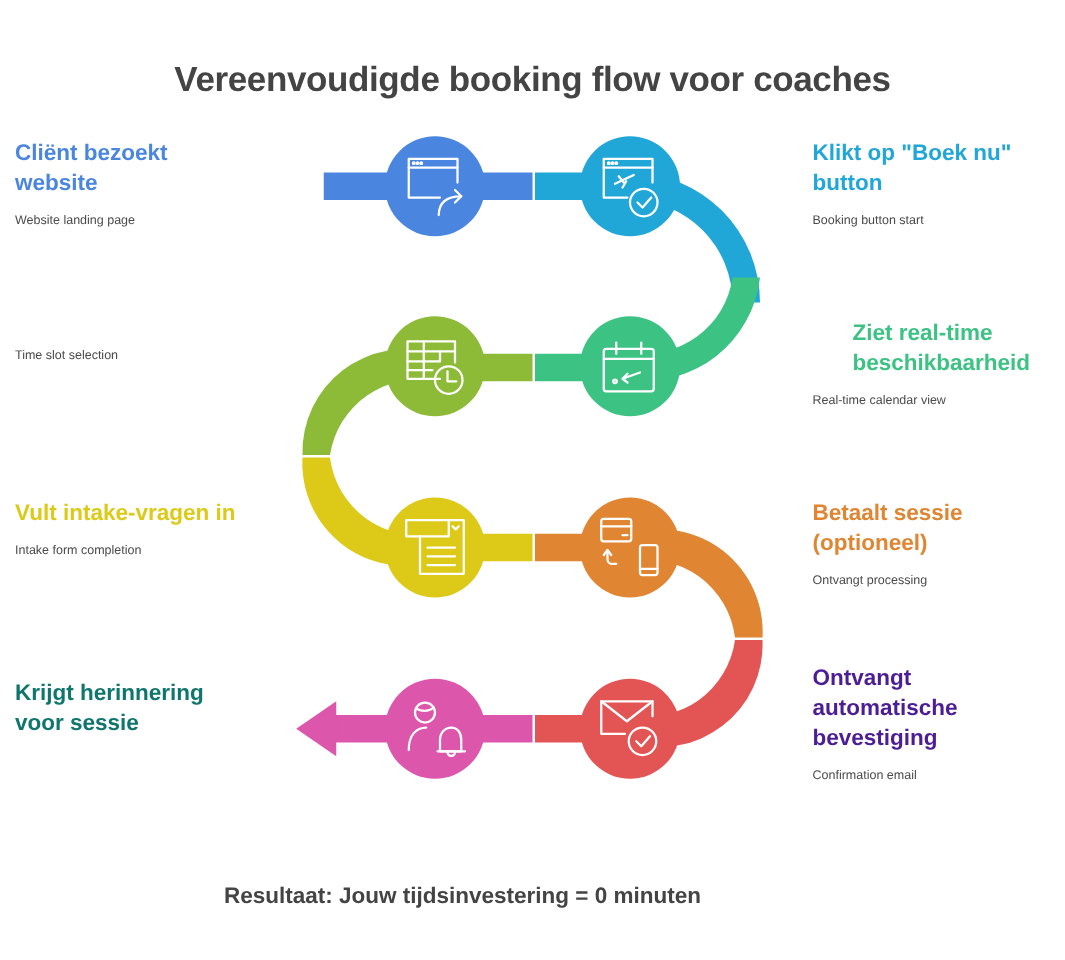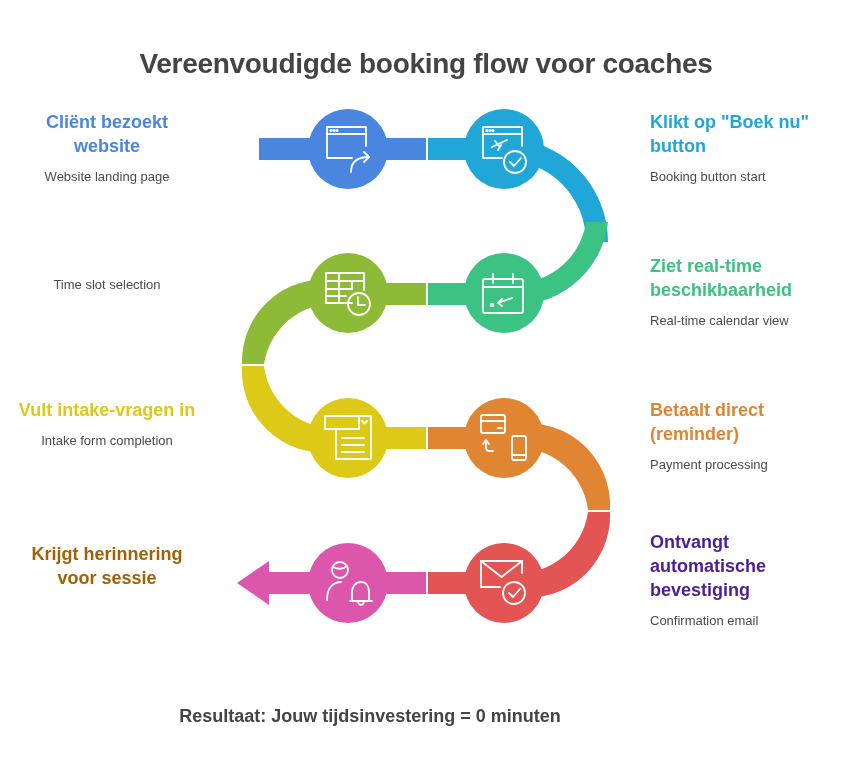--- a/index.html
+++ b/index.html
@@ -1,24 +1,24 @@
 <!DOCTYPE html>
 <html><head>
 <meta charset="utf-8">
 <style>
   html, body { margin: 0; padding: 0; background: #ffffff; }
   body { width: 852px; height: 768px; position: relative; overflow: hidden; font-family: "Liberation Sans", "DejaVu Sans", sans-serif; }
   .title { position: absolute; left: 0; top: 48px; width: 852px; text-align: center; font-size: 28px; font-weight: bold; color: #444444; letter-spacing: -0.3px; }
   .footer { position: absolute; left: 0; top: 706px; width: 740px; text-align: center; font-size: 18px; font-weight: bold; color: #444444; }
   svg.flow { position: absolute; left: 0; top: 0; }
   .step { position: absolute; width: 190px; }
-  .step.left { text-align: center; left: 12px; }
+  .step.left { text-align: left; left: 12px; }
   .step.right { text-align: left; left: 650px; }
   .step .head { font-size: 18px; font-weight: bold; line-height: 24px; }
-  .step .sub { font-size: 13px; color: #4a4a4a; margin-top: 10px; line-height: 18px; }
+  .step .sub { font-size: 10px; color: #4a4a4a; margin-top: 10px; line-height: 18px; }
 </style>
 </head>
 <body>
 
 <div class="title">Vereenvoudigde booking flow voor coaches</div>
 
 <svg class="flow" width="852" height="768" viewBox="0 0 852 768">
 
   <g>
     <rect x="259" y="138" width="167" height="22" fill="#4a86e0"></rect>
@@ -152,40 +152,40 @@
   <div class="head" style="color:#4a86e0;">Cliënt bezoekt website</div>
   <div class="sub">Website landing page</div>
 </div>
 
 <div class="step right" style="top:110px;">
   <div class="head" style="color:#21a6d8;">Klikt op "Boek nu" button</div>
   <div class="sub">Booking button start</div>
 </div>
 
 <div class="step right" style="top:254px;">
-  <div class="head" style="color:#3cc384;">Ziet real-time beschikbaarheid</div>
+  <div class="head" style="color:#3cc384;margin-left:32px;">Ziet real-time beschikbaarheid</div>
   <div class="sub">Real-time calendar view</div>
 </div>
 
 <div class="step left" style="top:266px;">
   <div class="sub">Time slot selection</div>
 </div>
 
 <div class="step left" style="top:398px;">
   <div class="head" style="color:#dcc918;">Vult intake-vragen in</div>
   <div class="sub">Intake form completion</div>
 </div>
 
 <div class="step right" style="top:398px;">
-  <div class="head" style="color:#e08532;">Betaalt direct (reminder)</div>
-  <div class="sub">Payment processing</div>
+  <div class="head" style="color:#e08532;">Betaalt sessie (optioneel)</div>
+  <div class="sub">Ontvangt processing</div>
 </div>
 
 <div class="step right" style="top:530px; width:150px;">
   <div class="head" style="color:#4c1d95;">Ontvangt automatische bevestiging</div>
   <div class="sub">Confirmation email</div>
 </div>
 
 <div class="step left" style="top:542px;">
-  <div class="head" style="color:#a16207;">Krijgt herinnering voor sessie</div>
+  <div class="head" style="color:#0f766e;">Krijgt herinnering voor sessie</div>
 </div>
 
 <div class="footer">Resultaat: Jouw tijdsinvestering = 0 minuten</div>
 
 </body></html>

